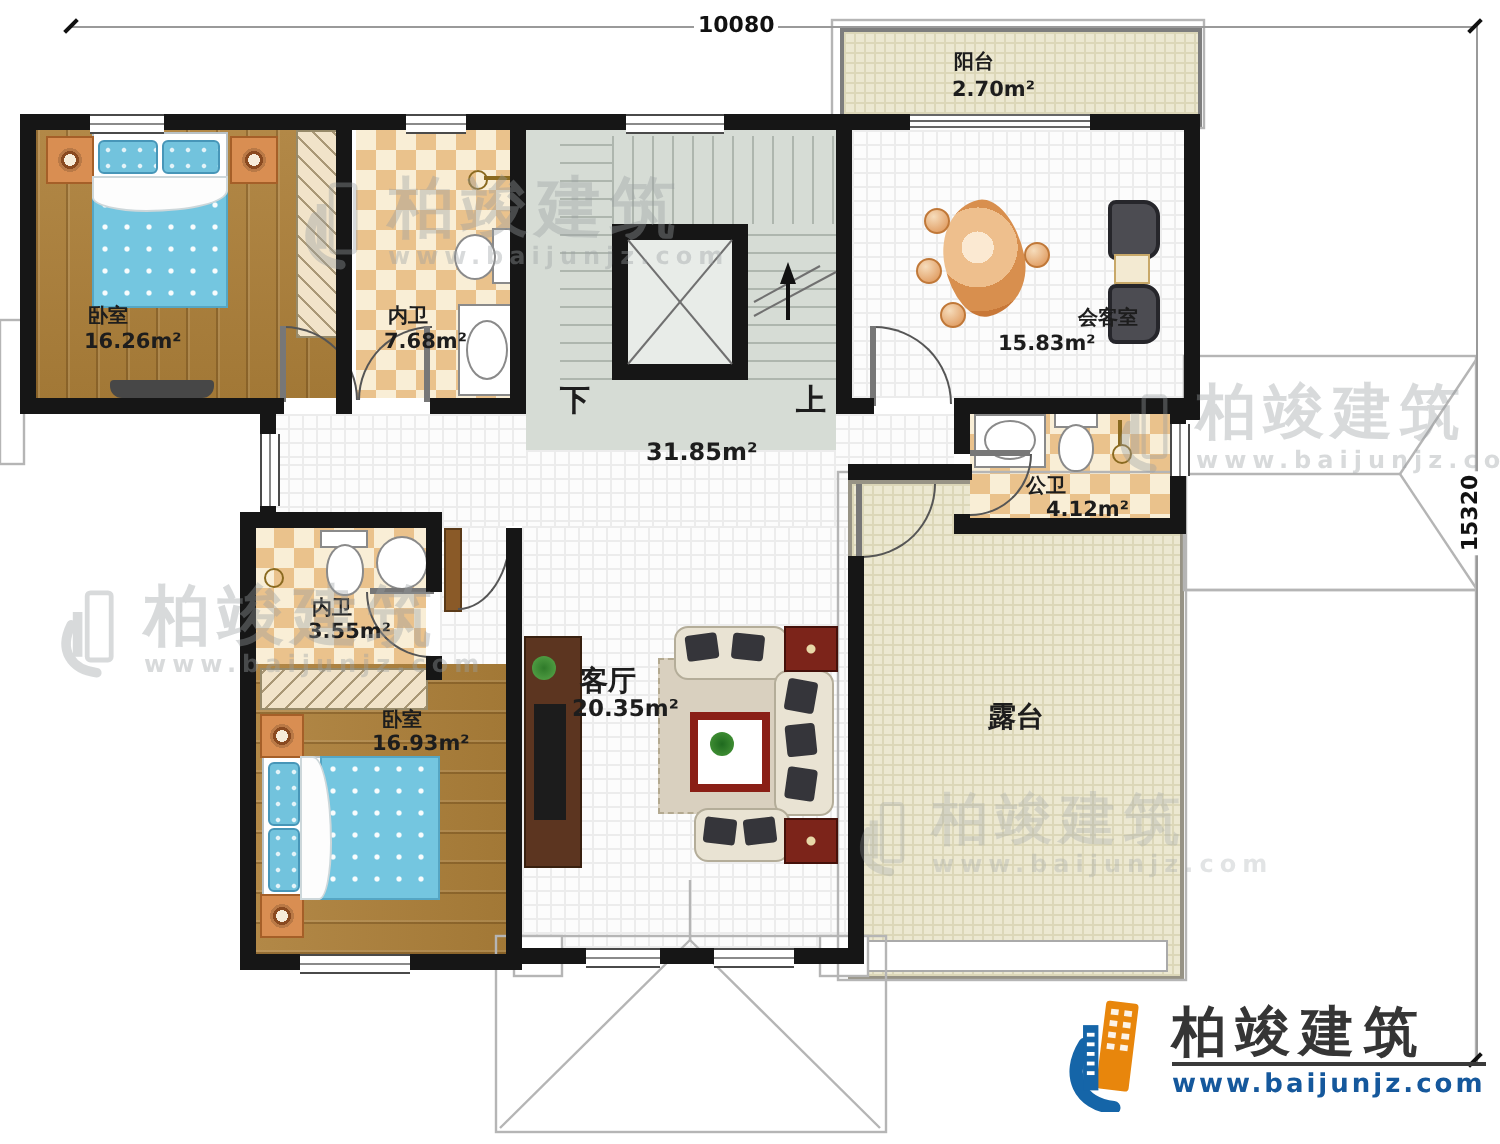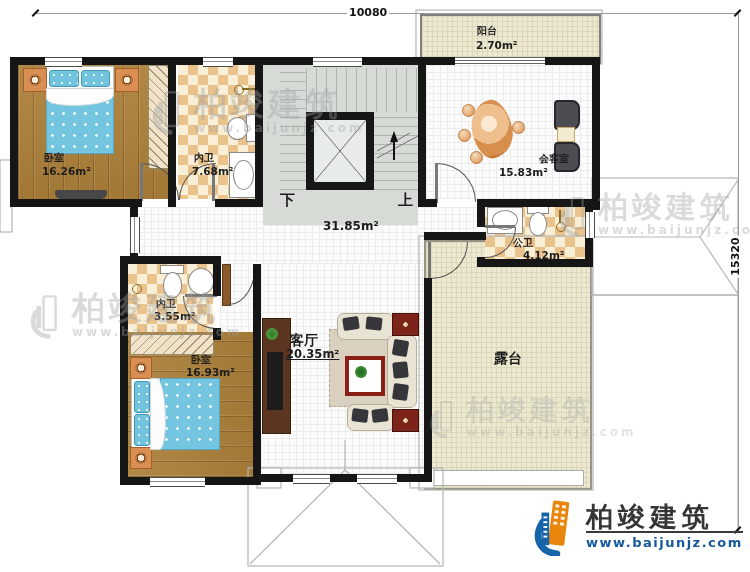--- a/index.html
+++ b/index.html
@@ -261,21 +261,21 @@
   <div class="label nm" style="left:513px;top:236px;">公卫</div>
   <div class="label ar" style="left:523px;top:249px;">4.12m²</div>
   <div class="label ar" style="left:323px;top:219px;font-size:12px;">31.85m²</div>
   <div class="label nm" style="left:280px;top:191px;font-size:15px;">下</div>
   <div class="label nm" style="left:398px;top:191px;font-size:15px;">上</div>
   <div class="label nm" style="left:156px;top:297px;">内卫</div>
   <div class="label ar" style="left:154px;top:310px;">3.55m²</div>
   <div class="label nm" style="left:191px;top:353px;">卧室</div>
   <div class="label ar" style="left:186px;top:366px;">16.93m²</div>
   <div class="label nm" style="left:290px;top:332px;font-size:14px;">客厅</div>
-  <div class="label ar" style="left:286px;top:347px;font-size:11.5px;text-decoration:underline;">20.35m²</div>
+  <div class="label ar" style="left:286px;top:347px;font-size:11.5px;">20.35m²</div>
   <div class="label nm" style="left:494px;top:350px;font-size:14px;">露台</div>
 
   <div class="wm" style="left:148px;top:84px;">
     <svg width="40" height="52" viewBox="0 0 50 60">
       <path d="M12 28 C4 44 12 56 28 58" stroke="#9aa0a3" stroke-width="6" fill="none" stroke-linecap="round"></path>
       <rect x="22" y="8" width="15" height="42" rx="2" fill="none" stroke="#9aa0a3" stroke-width="3"></rect>
       <rect x="13" y="20" width="6" height="28" fill="#9aa0a3"></rect>
     </svg>
     <div>
         <div class="t1">柏竣建筑</div>

